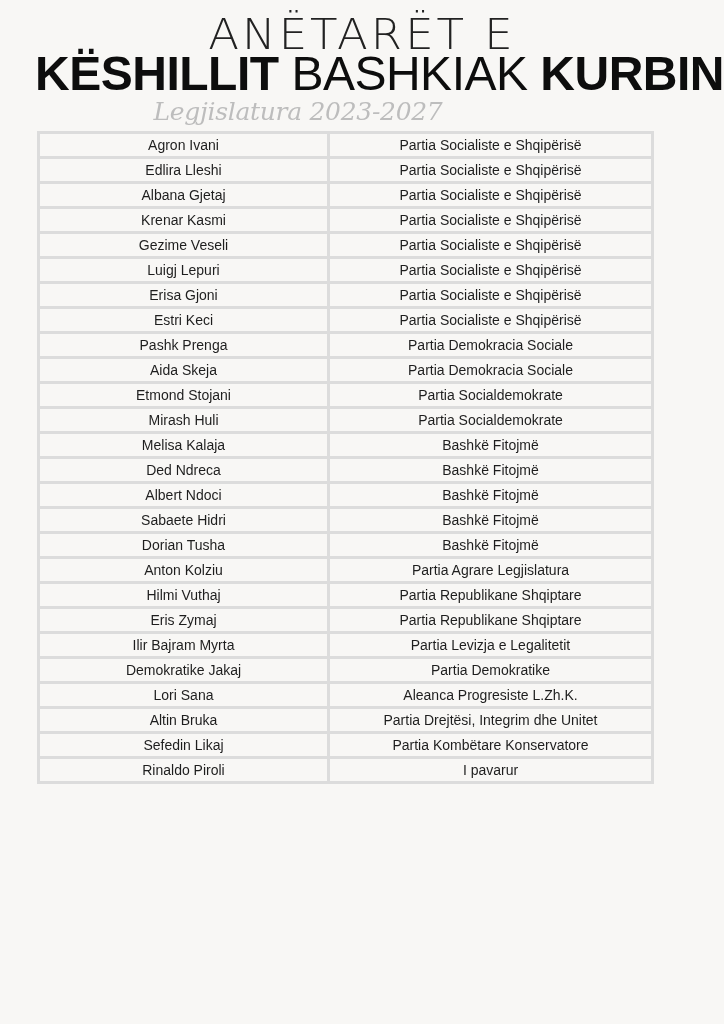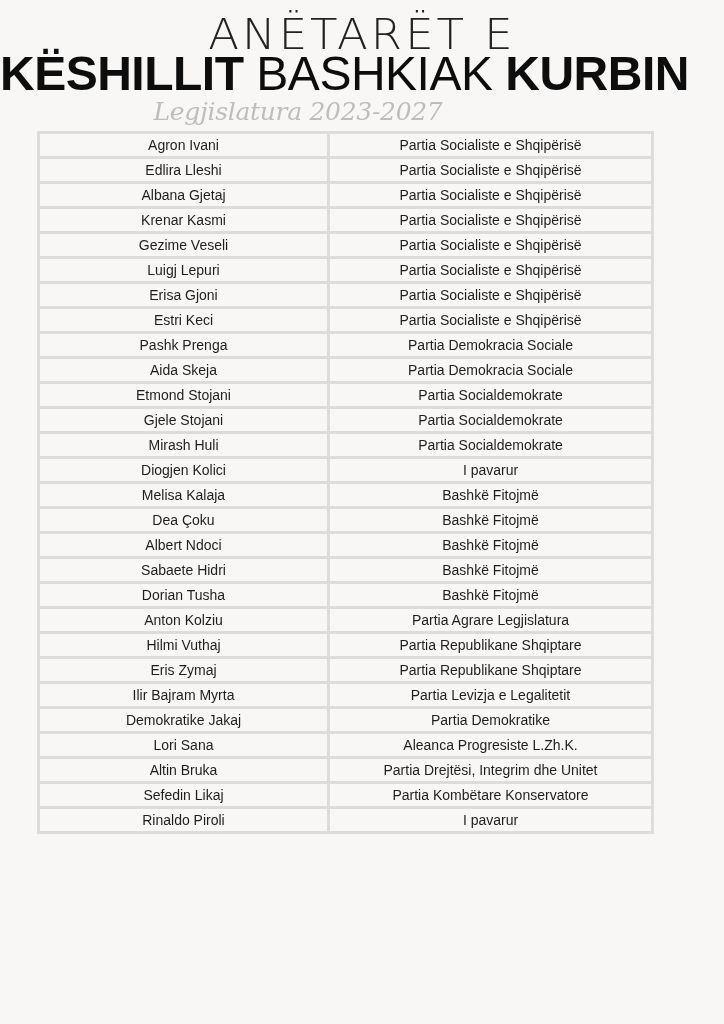--- a/index.html
+++ b/index.html
@@ -18,21 +18,21 @@
     font-weight: 200;
     font-size: 45px;
     line-height: 45px;
     letter-spacing: 3px;
     color: #222;
     -webkit-text-stroke: 0;
     transform: scaleY(0.95);
   }
   .title-line2 {
     position: absolute; left: 0; top: 50px; width: 724px;
-    text-align: left;
+    text-align: right;
     font-size: 48px;
     line-height: 48px;
     white-space: nowrap;
     color: #0d0d0d;
     letter-spacing: -0.5px;
   }
   .title-line2 .bold { font-weight: bold; }
   .title-line2 .light { font-weight: normal; }
   .subtitle {
     position: absolute; left: 0; top: 96px; width: 596px;
@@ -123,37 +123,29 @@
       </tr>
       <tr>
         <td>Aida Skeja</td>
         <td>Partia Demokracia Sociale</td>
       </tr>
       <tr>
         <td>Etmond Stojani</td>
         <td>Partia Socialdemokrate</td>
       </tr>
       <tr>
-        <td>Gjele Stojani</td>
-        <td>Partia Socialdemokrate</td>
-      </tr>
-      <tr>
         <td>Mirash Huli</td>
         <td>Partia Socialdemokrate</td>
-      </tr>
-      <tr>
-        <td>Diogjen Kolici</td>
-        <td>I pavarur</td>
       </tr>
       <tr>
         <td>Melisa Kalaja</td>
         <td>Bashkë Fitojmë</td>
       </tr>
       <tr>
-        <td>Dea Çoku</td>
+        <td>Ded Ndreca</td>
         <td>Bashkë Fitojmë</td>
       </tr>
       <tr>
         <td>Albert Ndoci</td>
         <td>Bashkë Fitojmë</td>
       </tr>
       <tr>
         <td>Sabaete Hidri</td>
         <td>Bashkë Fitojmë</td>
       </tr>

